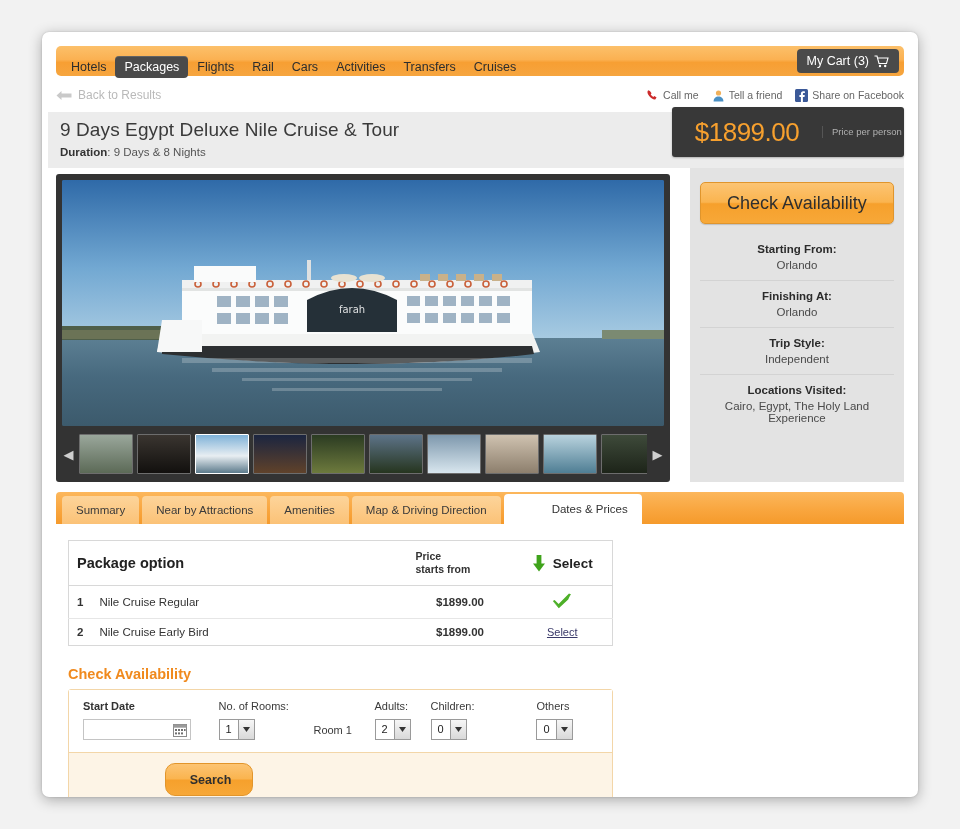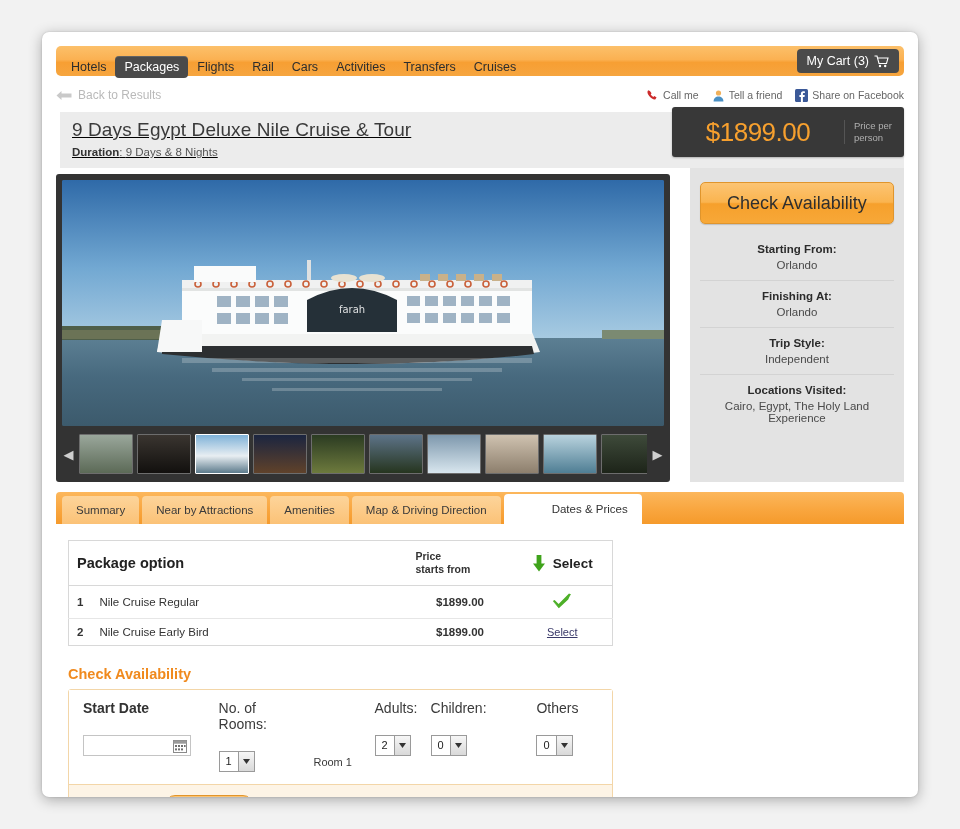--- a/index.html
+++ b/index.html
@@ -76,26 +76,25 @@
     height: 26px;
     display: flex; align-items: center; gap: 13px;
   }
   .social-item {
     display: flex; align-items: center; gap: 4px;
     font-size: 10.5px; color: #666; cursor: pointer; white-space: nowrap;
   }
 
   
   .titleband {
-    margin: 4px 14px 0 18px;
+    margin: 4px 14px 0 6px;
     background: #ececec;
     height: 56px;
     position: relative;
     padding: 7px 12px 0 12px;
-    text-decoration: underline;
   }
   .ptitle {
     font-size: 19px; color: #3a3a3a; font-weight: normal;
     margin: 0; letter-spacing: 0.1px;
   }
   .pduration { font-size: 11.5px; color: #555; margin-top: 5px; }
   .pduration b { color: #333; text-align: right; }
 
   .pricebox {
     position: absolute;
@@ -104,21 +103,21 @@
     background: #383838;
     border-radius: 3px;
     display: flex; align-items: center;
     box-shadow: 0 1px 2px rgba(0,0,0,0.25);
   }
   .priceval {
     flex: 1; text-align: center;
     color: #f7a02e; font-size: 26px; letter-spacing: -0.5px;
   }
   .pricelbl {
-    width: 60px;
+    width: 82px;
     border-left: 1px solid #555;
     color: #b0b0b0; font-size: 9.5px; line-height: 12px;
     padding-left: 9px;
   }
 
   
   .body-split {
     margin: 0 14px; display: flex; gap: 0;
   }
   .gallery-col { width: 699px; }
@@ -237,21 +236,21 @@
     background: #fdf4e6;
     border-radius: 3px;
   }
   .ca-row1 {
     display: flex; align-items: flex-start;
     padding: 10px 14px 12px 14px;
     border-bottom: 1px solid #f3d6a8;
     background: #ffffff;
   }
   .fg { margin-right: 6px; }
-  .fg-lbl { font-size: 14px; color: #333; font-weight: bold; margin-bottom: 19px; }
+  .fg-lbl { font-size: 11px; color: #333; font-weight: bold; margin-bottom: 7px; }
   .fg-lbl.norm { font-weight: normal; color: #3a3a3a; }
   .dateinput {
     width: 108px; height: 21px;
     border: 1px solid #c4c4c4; background: #fff;
     position: relative;
   }
   .dateinput input {
     width: 84px; height: 19px; border: none; outline: none;
     font-size: 11px; padding: 0 3px; background: transparent;
   }

